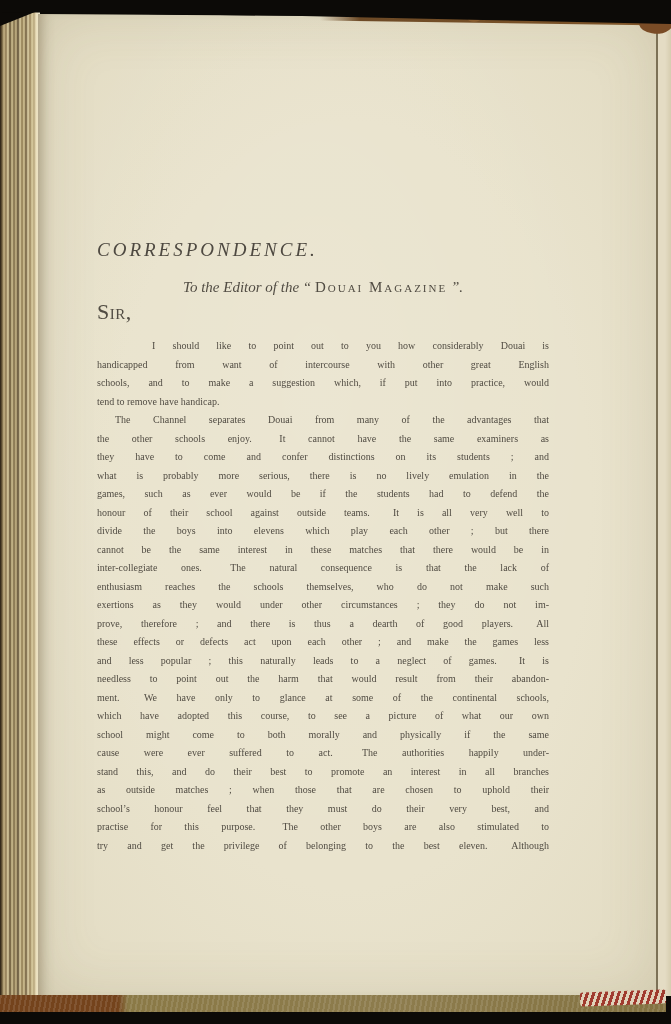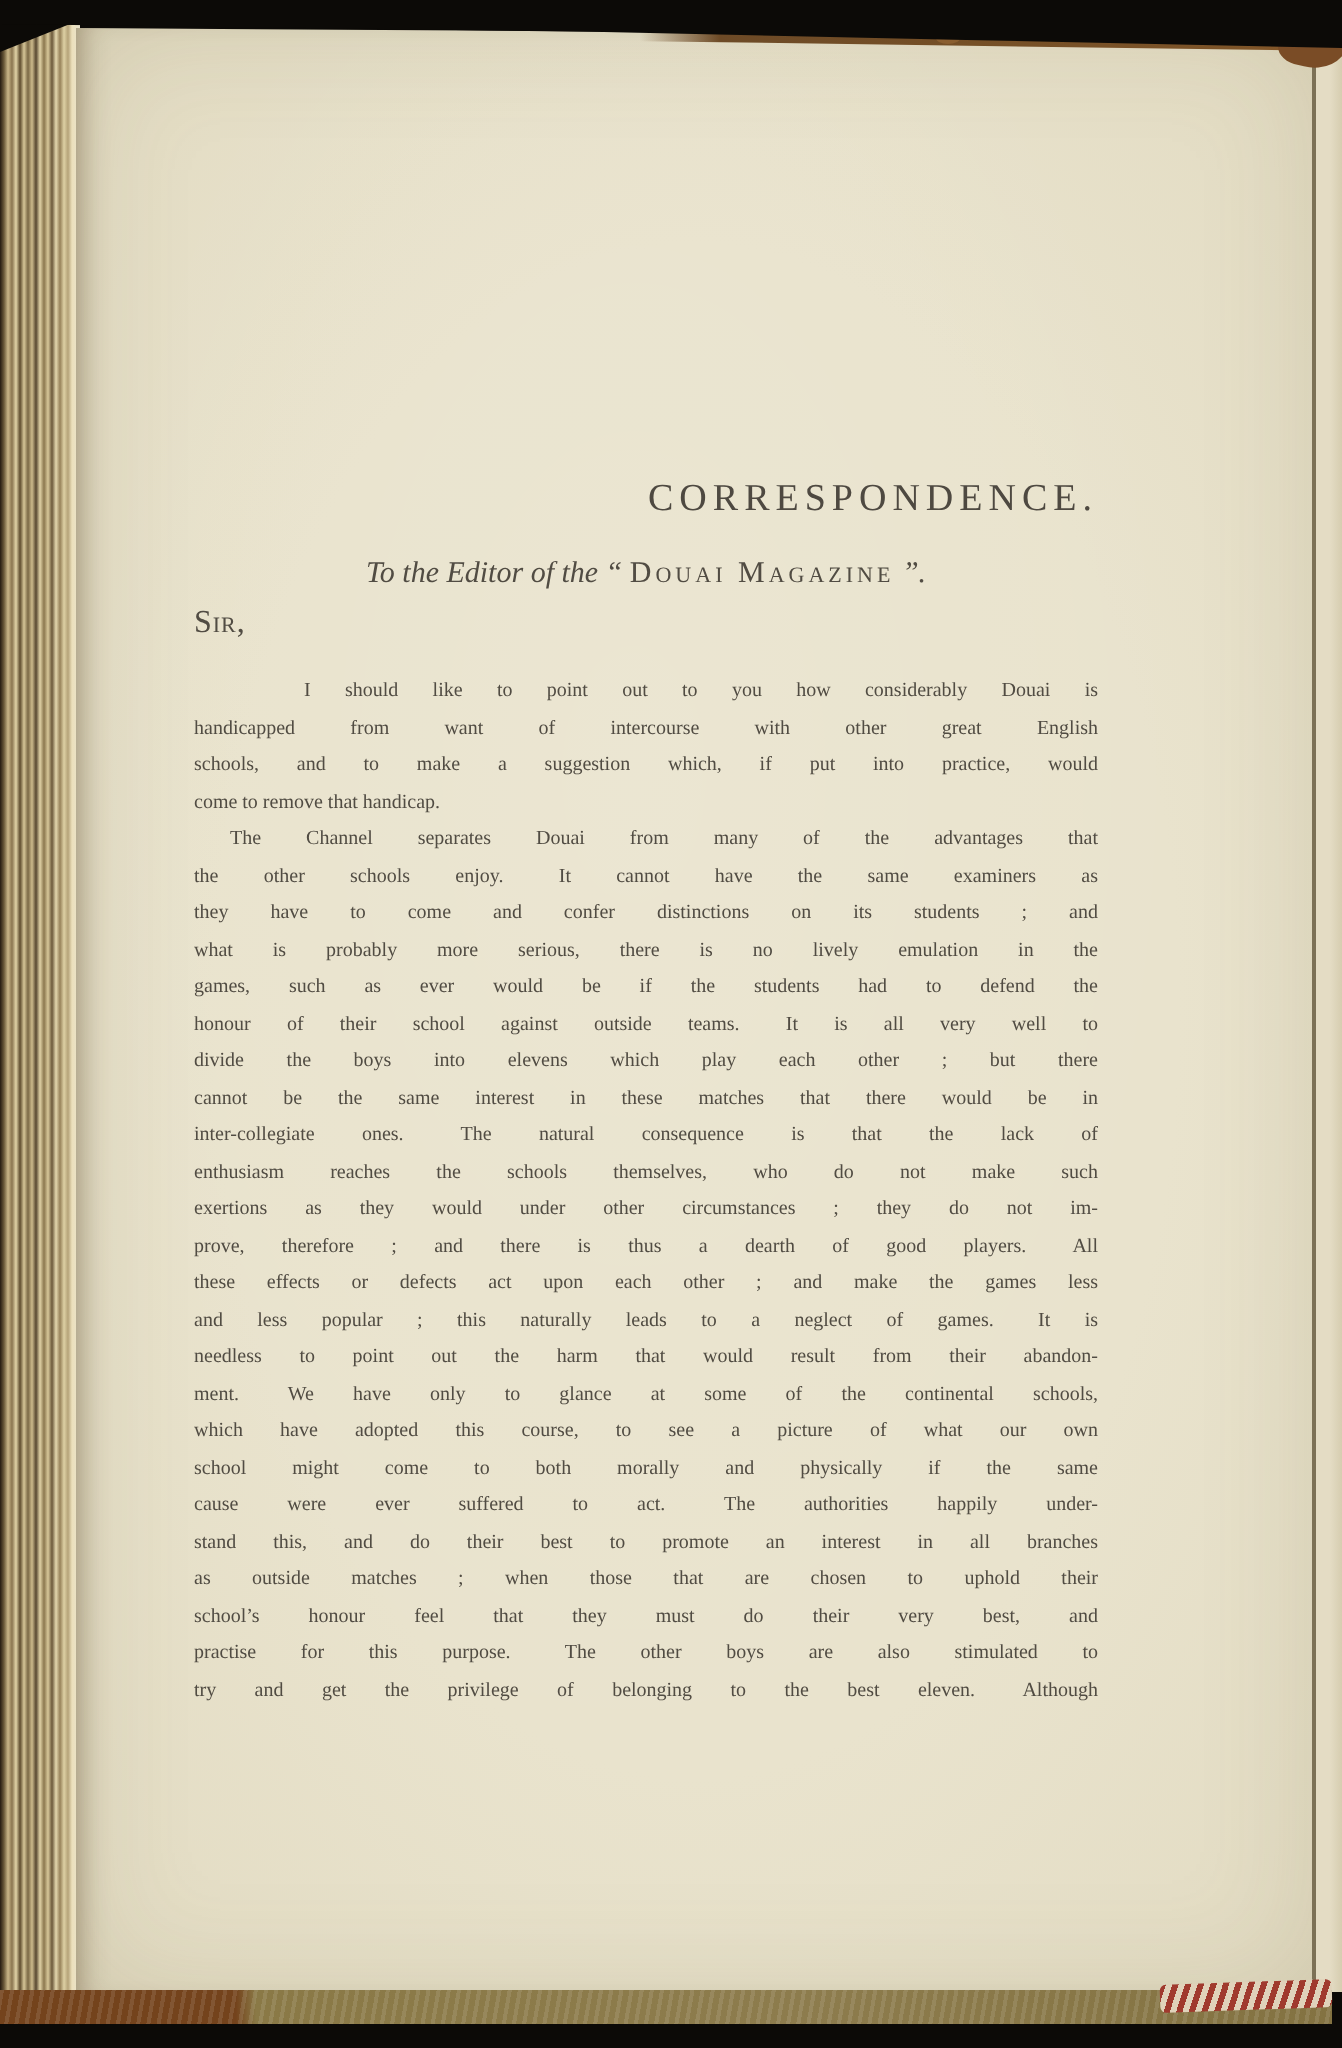--- a/index.html
+++ b/index.html
@@ -114,43 +114,44 @@
 
   
   .text-block {
     position: absolute;
     left: 97px; top: 239px;
     width: 452px;
     color: var(--ink, #514c43);
     z-index: 4;
   }
   .heading {
-    text-align: right;
+    text-align: left;
     font-size: 19px;
     line-height: 22px;
     letter-spacing: 3px;
     color: #4e4941;
+    font-style: italic;
   }
   .subtitle {
     margin-top: 17px;
     text-align: center;
     font-style: italic;
     font-size: 15px;
     line-height: 19px;
   }
   .subtitle .sc {
     font-style: normal;
     font-variant: small-caps;
     letter-spacing: 2px;
     text-align: center;
   }
   .salutation {
     margin-top: 5px;
     font-variant: small-caps;
-    font-size: 16px;
+    font-size: 22px;
     line-height: 19px;
     letter-spacing: 0.5px;
   }
   .letter-body {
     margin-top: 16px;
     font-size: 10px;
     line-height: 18.5px;
   }
   .paragraph { margin: 0; }
   .line {
@@ -183,21 +184,21 @@
       <span>To the Editor of the “ </span><span class="sc">Douai Magazine</span><span> ”.</span>
     </div>
 
     <div class="salutation">Sir,</div>
 
     <div class="letter-body">
         <div class="paragraph">
           <div class="line" style="text-indent: 55px;">I should like to point out to you how considerably Douai is</div>
           <div class="line">handicapped from want of intercourse with other great English</div>
           <div class="line">schools, and to make a suggestion which, if put into practice, would</div>
-          <div class="line line-last">come to remove that handicap.</div>
+          <div class="line line-last">tend to remove have handicap.</div>
         </div>
         <div class="paragraph">
           <div class="line" style="text-indent: 18px;">The Channel separates Douai from many of the advantages that</div>
           <div class="line">the other schools enjoy.  It cannot have the same examiners as</div>
           <div class="line">they have to come and confer distinctions on its students ; and</div>
           <div class="line">what is probably more serious, there is no lively emulation in the</div>
           <div class="line">games, such as ever would be if the students had to defend the</div>
           <div class="line">honour of their school against outside teams.  It is all very well to</div>
           <div class="line">divide the boys into elevens which play each other ; but there</div>
           <div class="line">cannot be the same interest in these matches that there would be in</div>

